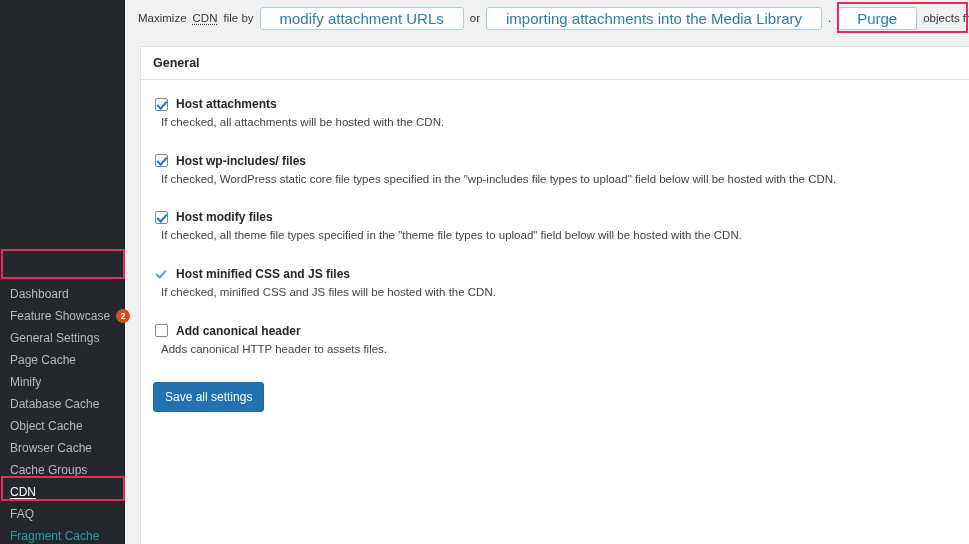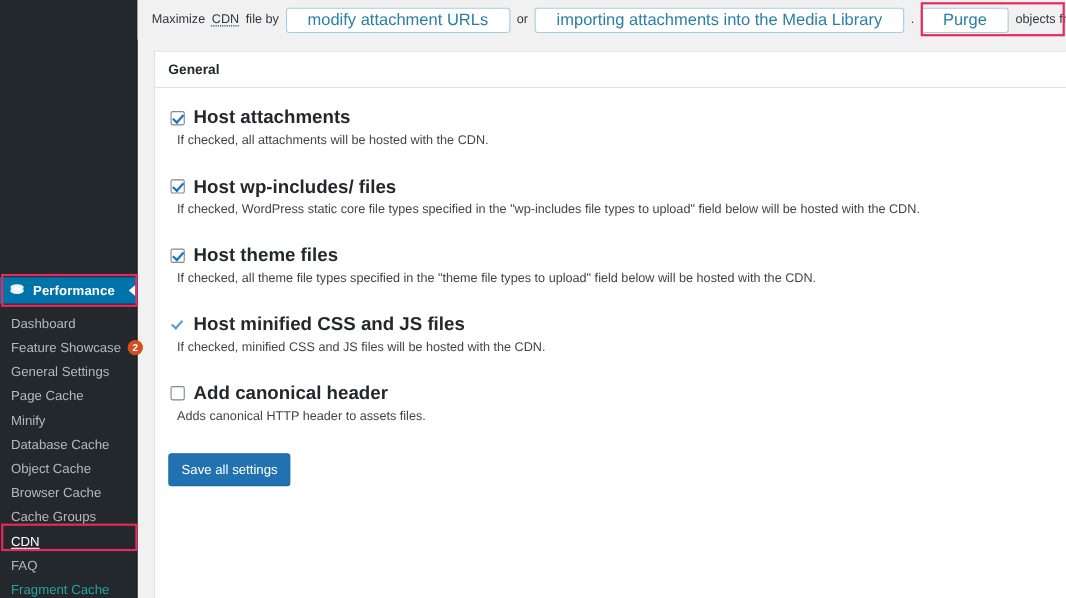--- a/index.html
+++ b/index.html
@@ -182,21 +182,21 @@
   .cbx.bare::after {
     content: "";
     position: absolute;
     left: 3px; top: 0px;
     width: 4px; height: 8px;
     border: solid #5b9dd9;
     border-width: 0 2px 2px 0;
     transform: rotate(42deg);
   }
   .field-label {
-    font-size: 17px;
+    font-size: 12px;
     font-weight: bold;
     color: #23282d;
     white-space: nowrap;
   }
   .field-desc {
     margin-left: 6px;
     font-size: 11.5px;
     color: #444;
     line-height: 1.45;
   }
@@ -217,33 +217,20 @@
   }
 </style>
 </head>
 <body>
 
 <div id="root">
 
   <div class="sidebar">
     <div class="sidebar-rule"></div>
 
-    <div class="perf-wrap">
-      <div class="perf-item">
-        <span class="perf-icon">
-          <svg width="15" height="14" viewBox="0 0 15 14">
-            <ellipse cx="7.5" cy="4" rx="6" ry="2.6" fill="#ffffff" opacity="0.92"></ellipse>
-            <path d="M1.5 4.3 v3.2 c0 1.45 2.7 2.6 6 2.6 s6 -1.15 6 -2.6 V4.3" fill="#ffffff" opacity="0.55"></path>
-            <ellipse cx="7.5" cy="7.6" rx="6" ry="2.6" fill="#ffffff" opacity="0.85"></ellipse>
-          </svg>
-        </span>
-        <span class="perf-label">Performance</span>
-        <span class="perf-arrow"></span>
-      </div>
-    </div>
 
     <div class="menu">
         <div class="menu-item">
           <span class="mi-label">Dashboard</span>
         </div>
         <div class="menu-item">
           <span class="mi-label">Feature Showcase</span>
           <span class="badge">2</span>
         </div>
         <div class="menu-item">
@@ -311,21 +298,21 @@
         <div class="field">
           <div class="field-row">
             <span class="cbx checked"></span>
             <span class="field-label">Host wp-includes/ files</span>
           </div>
           <div class="field-desc">If checked, WordPress static core file types specified in the "wp-includes file types to upload" field below will be hosted with the CDN.</div>
         </div>
         <div class="field">
           <div class="field-row">
             <span class="cbx checked"></span>
-            <span class="field-label">Host theme files</span>
+            <span class="field-label">Host modify files</span>
           </div>
           <div class="field-desc">If checked, all theme file types specified in the "theme file types to upload" field below will be hosted with the CDN.</div>
         </div>
         <div class="field">
           <div class="field-row">
             <span class="cbx checked bare"></span>
             <span class="field-label">Host minified CSS and JS files</span>
           </div>
           <div class="field-desc">If checked, minified CSS and JS files will be hosted with the CDN.</div>
         </div>

